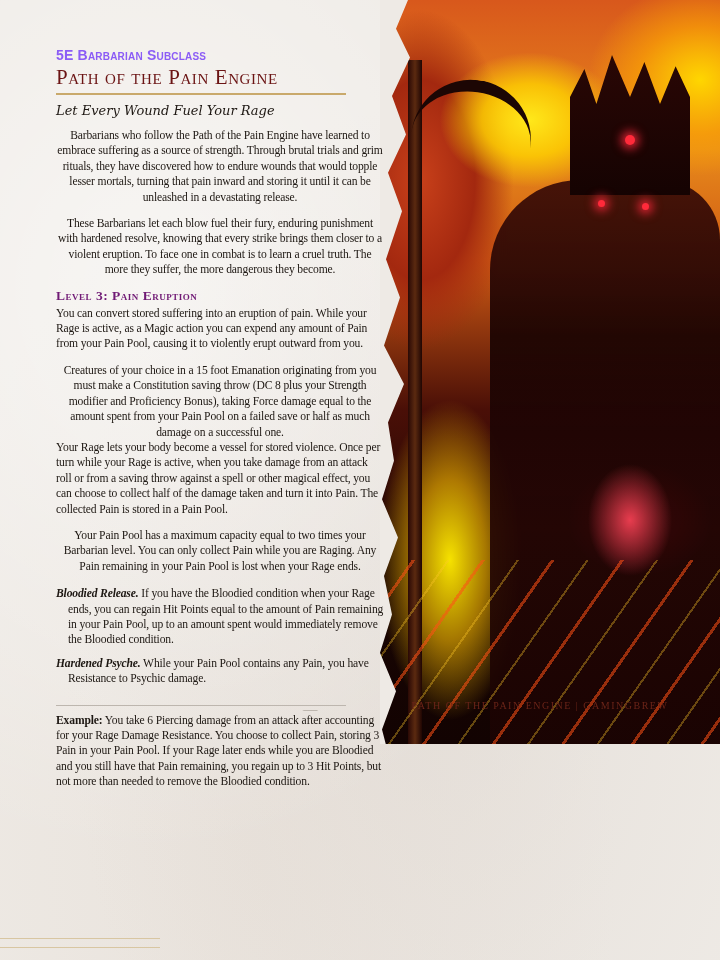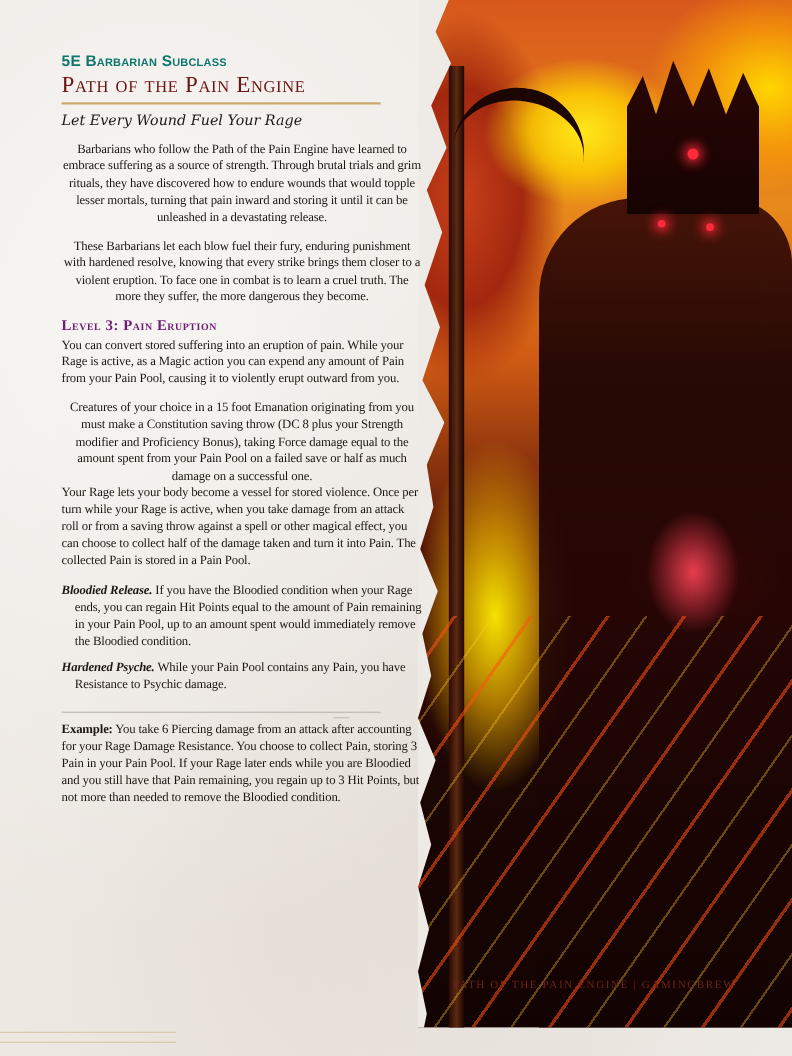--- a/index.html
+++ b/index.html
@@ -11,21 +11,21 @@
   .page {
     position: absolute; inset: 0;
     background:
       radial-gradient(ellipse at 20% 30%, rgba(255,255,255,0.55), transparent 60%),
       radial-gradient(ellipse at 60% 70%, rgba(220,212,205,0.45), transparent 60%),
       radial-gradient(ellipse at 35% 90%, rgba(230,222,214,0.6), transparent 55%),
       #eeeae5;
   }
   
   .art {
-    position: absolute; top: 0; right: 0; width: 340px; height: 934px; overflow: hidden;
+    position: absolute; top: 0; right: 0; width: 340px; height: 744px; overflow: hidden;
     background:
       radial-gradient(ellipse 70px 40px at 250px 140px, #ff3b3b 0%, transparent 70%),
       radial-gradient(ellipse 90px 70px at 260px 520px, rgba(255,40,60,0.95) 0%, rgba(170,10,20,0.85) 45%, transparent 80%),
       radial-gradient(ellipse 120px 90px at 150px 120px, #ffe81a 0%, rgba(255,210,0,0.8) 40%, transparent 75%),
       radial-gradient(ellipse 140px 120px at 320px 80px, #ffd600 0%, rgba(255,170,0,0.6) 45%, transparent 80%),
       radial-gradient(ellipse 90px 200px at 70px 560px, #f6e200 0%, rgba(240,180,0,0.65) 40%, transparent 80%),
       radial-gradient(ellipse 110px 200px at 40px 180px, #c8401a 0%, #a3280f 50%, transparent 85%),
       linear-gradient(180deg, #d8581c 0%, #e88a1b 20%, #cf5a14 35%, #4a0f07 55%, #1b0603 75%, #120302 100%);
   }
   .art .figure {
@@ -61,21 +61,21 @@
   }
   .art .footer-text {
     position: absolute; left: -40px; bottom: 33px; width: 400px; text-align: center;
     color: #6a2418; font-size: 10px; letter-spacing: 1.5px; text-transform: uppercase;
     font-family: "Liberation Serif", serif;
   }
 
   
   .column { position: absolute; left: 56px; top: 46px; width: 328px; color: #1d1712; }
   .subclass-label {
-    font-family: "Liberation Sans", sans-serif; font-weight: bold; font-size: 14px; color: #0f766e;
+    font-family: "Liberation Sans", sans-serif; font-weight: bold; font-size: 14px; color: #8b5cf6;
     font-variant: small-caps; letter-spacing: 0.2px; line-height: 18px;
   }
   .title {
     font-family: "Liberation Serif", serif; font-size: 21px; color: #6b1414; font-variant: small-caps;
     letter-spacing: 0.6px; line-height: 24px; padding-bottom: 4px;
     border-bottom: 2px solid #c9a96b; width: 290px; margin-top: 1px;
   }
   .tagline { font-style: italic; font-size: 13px; margin-top: 8px; line-height: 16px; }
   p {
     margin: 0; font-size: 11.6px; line-height: 15.4px; letter-spacing: -0.15px;
@@ -130,20 +130,21 @@
   <div class="tagline">Let Every Wound Fuel Your Rage</div>
 
   <p class="para">Barbarians who follow the Path of the Pain Engine have learned to embrace suffering as a source of strength. Through brutal trials and grim rituals, they have discovered how to endure wounds that would topple lesser mortals, turning that pain inward and storing it until it can be unleashed in a devastating release.</p>
   <p class="para">These Barbarians let each blow fuel their fury, enduring punishment with hardened resolve, knowing that every strike brings them closer to a violent eruption. To face one in combat is to learn a cruel truth. The more they suffer, the more dangerous they become.</p>
 
   <h3>Level 3: Pain Eruption</h3>
   <p>You can convert stored suffering into an eruption of pain. While your Rage is active, as a Magic action you can expend any amount of Pain from your Pain Pool, causing it to violently erupt outward from you.</p>
   <p class="para" style="margin-top:11px">Creatures of your choice in a 15 foot Emanation originating from you must make a Constitution saving throw (DC 8 plus your Strength modifier and Proficiency Bonus), taking Force damage equal to the amount spent from your Pain Pool on a failed save or half as much damage on a successful one.</p>
 
   <p>Your Rage lets your body become a vessel for stored violence. Once per turn while your Rage is active, when you take damage from an attack roll or from a saving throw against a spell or other magical effect, you can choose to collect half of the damage taken and turn it into Pain. The collected Pain is stored in a Pain Pool.</p>
+  <p class="para" style="margin-top:11px">Your Pain Pool has a maximum capacity equal to two times your Barbarian level. You can only collect Pain while you are Raging. Any Pain remaining in your Pain Pool is lost when your Rage ends.</p>
 
   <p class="feature" style="margin-top:12px"><b>Bloodied Release.</b><span> If you have the Bloodied condition when your Rage ends, you can regain Hit Points equal to the amount of Pain remaining in your Pain Pool, up to an amount spent would immediately remove the Bloodied condition.</span></p>
   <p class="feature"><b>Hardened Psyche.</b><span> While your Pain Pool contains any Pain, you have Resistance to Psychic damage.</span></p>
 
   <div class="divider"></div>
 
   <p class="example"><b>Example:</b><span> You take 6 Piercing damage from an attack after accounting for your Rage Damage Resistance. You choose to collect Pain, storing 3 Pain in your Pain Pool. If your Rage later ends while you are Bloodied and you still have that Pain remaining, you regain up to 3 Hit Points, but not more than needed to remove the Bloodied condition.</span></p>
 </div>
 
 <div class="frame-line"></div>

